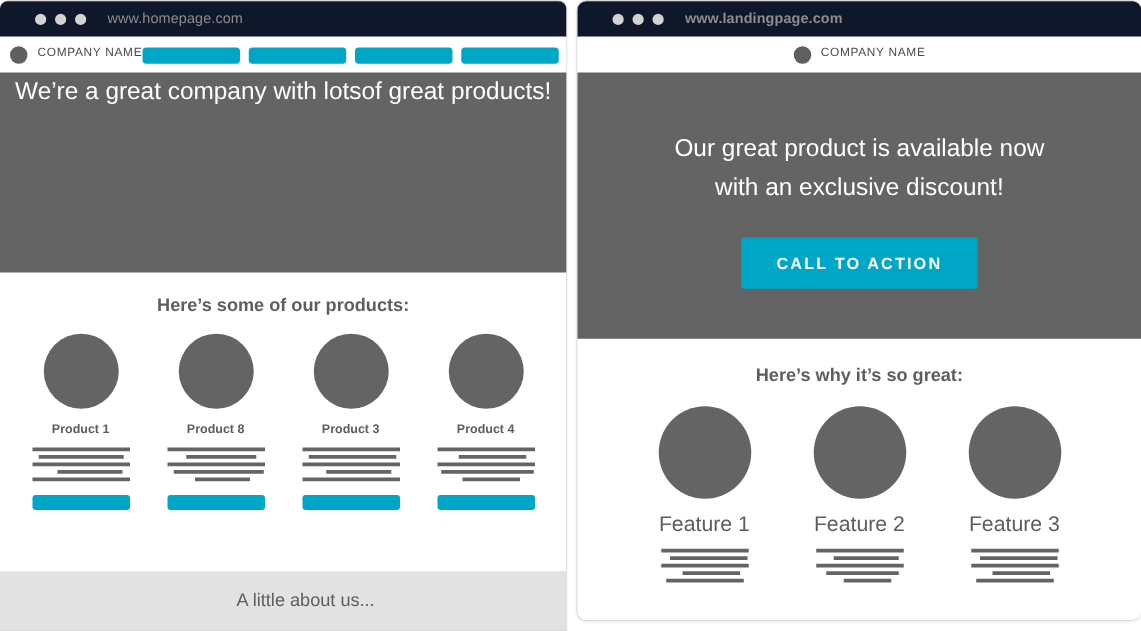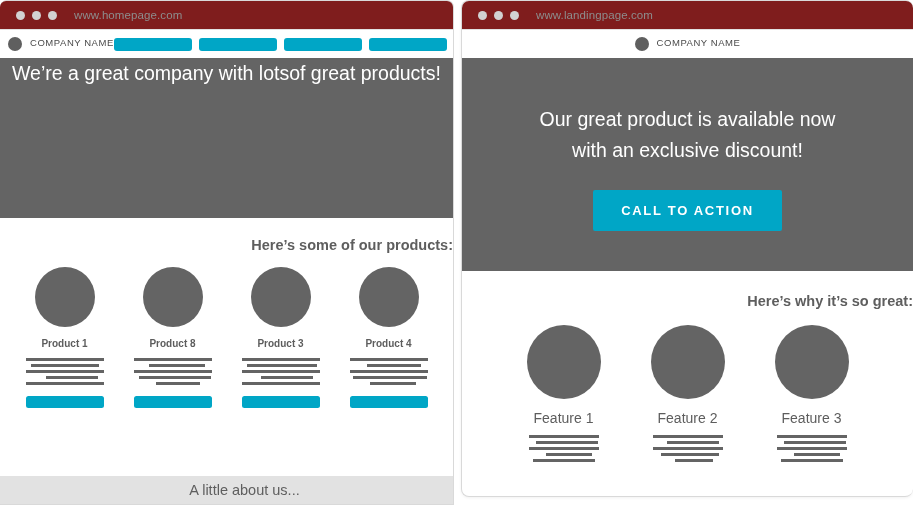--- a/index.html
+++ b/index.html
@@ -40,34 +40,35 @@
     height: 497px;
     border: 1px solid #d9d9d9;
     border-radius: 8px;
     border-right: none;
     box-shadow: 0 1px 3px rgba(0,0,0,0.06);
   }
 
   
   .chrome {
     height: 29px;
-    background: #7f1d1d;
+    background: #0f172a;
     border-bottom: 1px solid #e2e2e2;
     display: flex;
     align-items: center;
-    padding-left: 16px;
+    padding-left: 28px;
     box-sizing: border-box;
   }
   .window-left .chrome {
     border-top-left-radius: 6px;
     border-top-right-radius: 6px;
   }
   .window-right .chrome {
     border-top-left-radius: 7px;
     border-top-right-radius: 7px;
+    font-weight: bold;
   }
   .dot {
     width: 9px;
     height: 9px;
     border-radius: 50%;
     background: #d2d2d2;
     margin-right: 7px;
     flex: 0 0 auto;
   }
   .url {
@@ -160,21 +161,21 @@
     letter-spacing: 1.7px;
     padding: 13px 28px;
     border: none;
     border-radius: 2px;
     cursor: pointer;
     font-family: "Liberation Sans", sans-serif;
   }
 
   
   .section-title {
-    text-align: right;
+    text-align: center;
     color: #5e5e5e;
     font-weight: bold;
     font-size: 14.5px;
   }
   .section-title-left { padding: 19px 0 14px; }
   .section-title-right { padding: 22px 0 16px; }
 
   
   .grid {
     display: flex;
@@ -200,21 +201,21 @@
   }
   .avatar-left { width: 60px; height: 60px; }
   .avatar-right { width: 74px; height: 74px; }
 
   .card-title {
     color: #5d5d5d;
     margin-top: 11px;
     white-space: nowrap;
   }
   .card-title-left { font-size: 10px; font-weight: bold; }
-  .card-title-right { font-size: 14px; }
+  .card-title-right { font-size: 17px; }
 
   .lines {
     margin-top: 9px;
     display: flex;
     flex-direction: column;
     align-items: center;
     width: 100%;
   }
   .line {
     height: 3px;
@@ -232,21 +233,21 @@
     padding: 0;
     cursor: pointer;
   }
 
   
   .footer {
     position: absolute;
     left: 0;
     right: 0;
     bottom: 0;
-    height: 28px;
+    height: 47px;
     background: #e2e2e2;
     display: flex;
     align-items: center;
     justify-content: center;
     color: #5e5e5e;
     font-size: 14.5px;
     padding-left: 36px;
   }
 </style>
 </head>

